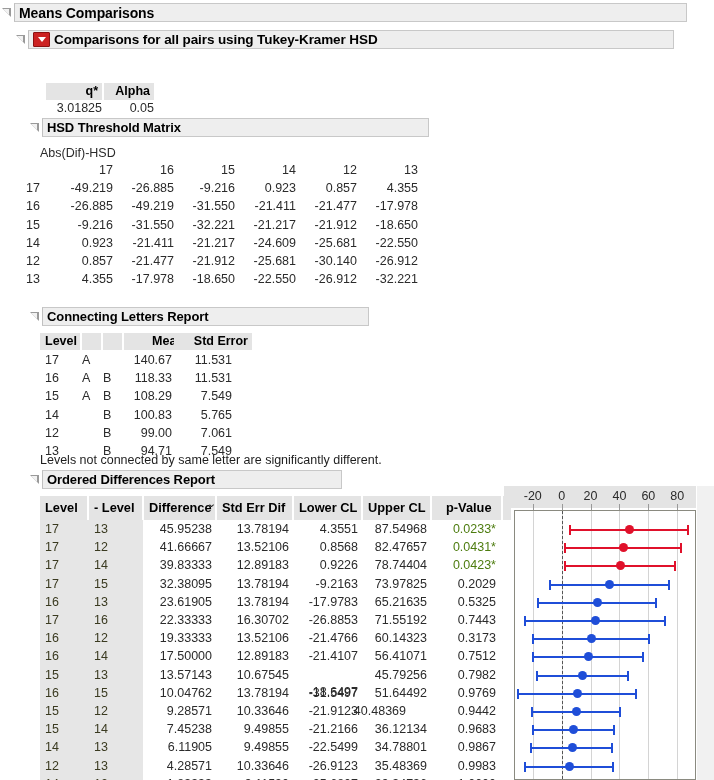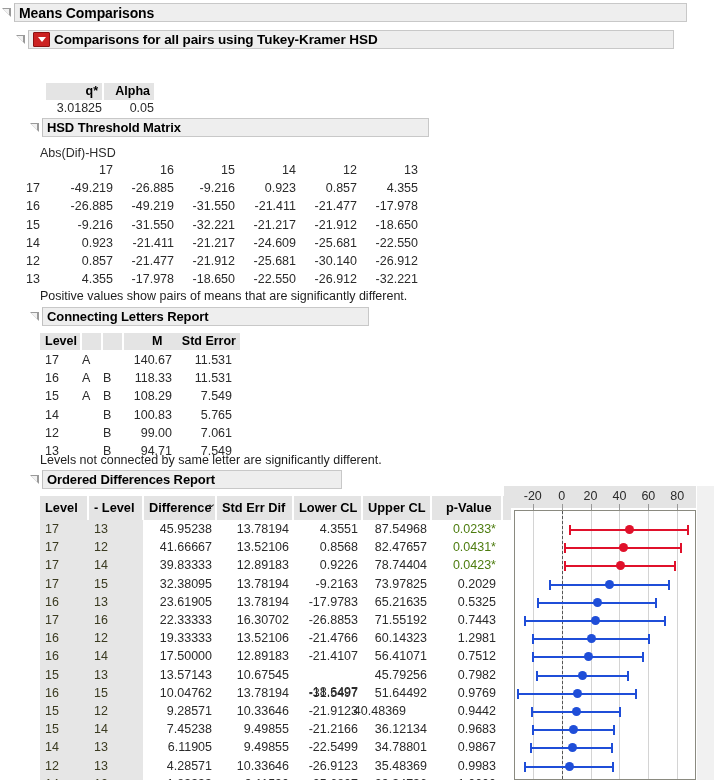--- a/index.html
+++ b/index.html
@@ -319,36 +319,35 @@
       <div class="matrix-cell" style="left: 360px; top: 254px; width: 58px;">-26.912</div>
       <div class="matrix-cell" style="left: 14px; top: 272.2px; width: 26px;">13</div>
       <div class="matrix-cell" style="left: 55px; top: 272.2px; width: 58px;">4.355</div>
       <div class="matrix-cell" style="left: 116px; top: 272.2px; width: 58px;">-17.978</div>
       <div class="matrix-cell" style="left: 177px; top: 272.2px; width: 58px;">-18.650</div>
       <div class="matrix-cell" style="left: 238px; top: 272.2px; width: 58px;">-22.550</div>
       <div class="matrix-cell" style="left: 299px; top: 272.2px; width: 58px;">-26.912</div>
       <div class="matrix-cell" style="left: 360px; top: 272.2px; width: 58px;">-32.221</div>
     </div>
 
-  <div class="abs note" style="left:40px; top:289px;">Positive values show pairs of means that are significantly different.</div>
 
   <div class="sect-head" style="left:30px; top:307px;">
     <span class="tri"></span>
     <div class="sect-bar sub" style="width:327px;">Connecting Letters Report</div>
   </div>
 
   <div class="clr-hdrband" style="left:40px; top:333px; width:40px;"></div>
   <div class="clr-hdrband" style="left:82px; top:333px; width:19px;"></div>
   <div class="clr-hdrband" style="left:103px; top:333px; width:19px;"></div>
   <div class="clr-hdrband" style="left:124px; top:333px; width:48px;"></div>
   <div class="clr-hdrband" style="left:174px; top:333px; width:61px;"></div>
 
   <div class="abs hdr-cell left" style="left:40px; top:333px; width:40px;">Level</div>
   <div class="abs hdr-cell" style="left:124px; top:333px; width:64px;border-radius:7px;">Mean</div>
-  <div class="abs hdr-cell" style="left:162px; top:333px; width:78px;">Std Error</div>
+  <div class="abs hdr-cell" style="left:174px; top:333px; width:78px;">Std Error</div>
 
   <div id="clr-body">
       <div class="abs lbl" style="left: 45px; top: 353px; width: 34px; text-align: left;">17</div>
       <div class="abs lbl" style="left: 82px; top: 353px; width: 19px; text-align: left;">A</div>
       <div class="abs lbl" style="left: 103px; top: 353px; width: 19px; text-align: left;"></div>
       <div class="abs num" style="left: 124px; top: 353px; width: 48px; text-align: right;">140.67</div>
       <div class="abs num" style="left: 174px; top: 353px; width: 58px; text-align: right;">11.531</div>
       <div class="abs lbl" style="left: 45px; top: 371.2px; width: 34px; text-align: left;">16</div>
       <div class="abs lbl" style="left: 82px; top: 371.2px; width: 19px; text-align: left;">A</div>
       <div class="abs lbl" style="left: 103px; top: 371.2px; width: 19px; text-align: left;">B</div>
@@ -445,21 +444,21 @@
       <div class="odr-cell " style="left: 217px; top: 613px; width: 72px;">16.30702</div>
       <div class="odr-cell " style="left: 294px; top: 613px; width: 64px;">-26.8853</div>
       <div class="odr-cell " style="left: 363px; top: 613px; width: 64px;">71.55192</div>
       <div class="odr-cell pv" style="left: 432px; top: 613px; width: 64px;">0.7443</div>
       <div class="odr-cell lv" style="left: 45px; top: 631.2px; width: 30px;">16</div>
       <div class="odr-cell lv" style="left: 94px; top: 631.2px; width: 30px;">12</div>
       <div class="odr-cell " style="left: 144px; top: 631.2px; width: 68px;">19.33333</div>
       <div class="odr-cell " style="left: 217px; top: 631.2px; width: 72px;">13.52106</div>
       <div class="odr-cell " style="left: 294px; top: 631.2px; width: 64px;">-21.4766</div>
       <div class="odr-cell " style="left: 363px; top: 631.2px; width: 64px;">60.14323</div>
-      <div class="odr-cell pv" style="left: 432px; top: 631.2px; width: 64px;">1.2981</div>
+      <div class="odr-cell pv" style="left: 432px; top: 631.2px; width: 64px;">0.3173</div>
       <div class="odr-cell lv" style="left: 45px; top: 649.4px; width: 30px;">16</div>
       <div class="odr-cell lv" style="left: 94px; top: 649.4px; width: 30px;">14</div>
       <div class="odr-cell " style="left: 144px; top: 649.4px; width: 68px;">17.50000</div>
       <div class="odr-cell " style="left: 217px; top: 649.4px; width: 72px;">12.89183</div>
       <div class="odr-cell " style="left: 294px; top: 649.4px; width: 64px;">-21.4107</div>
       <div class="odr-cell " style="left: 363px; top: 649.4px; width: 64px;">56.41071</div>
       <div class="odr-cell pv" style="left: 432px; top: 649.4px; width: 64px;">0.7512</div>
       <div class="odr-cell lv" style="left: 45px; top: 667.6px; width: 30px;">15</div>
       <div class="odr-cell lv" style="left: 94px; top: 667.6px; width: 30px;">13</div>
       <div class="odr-cell " style="left: 144px; top: 667.6px; width: 68px;">13.57143</div>

